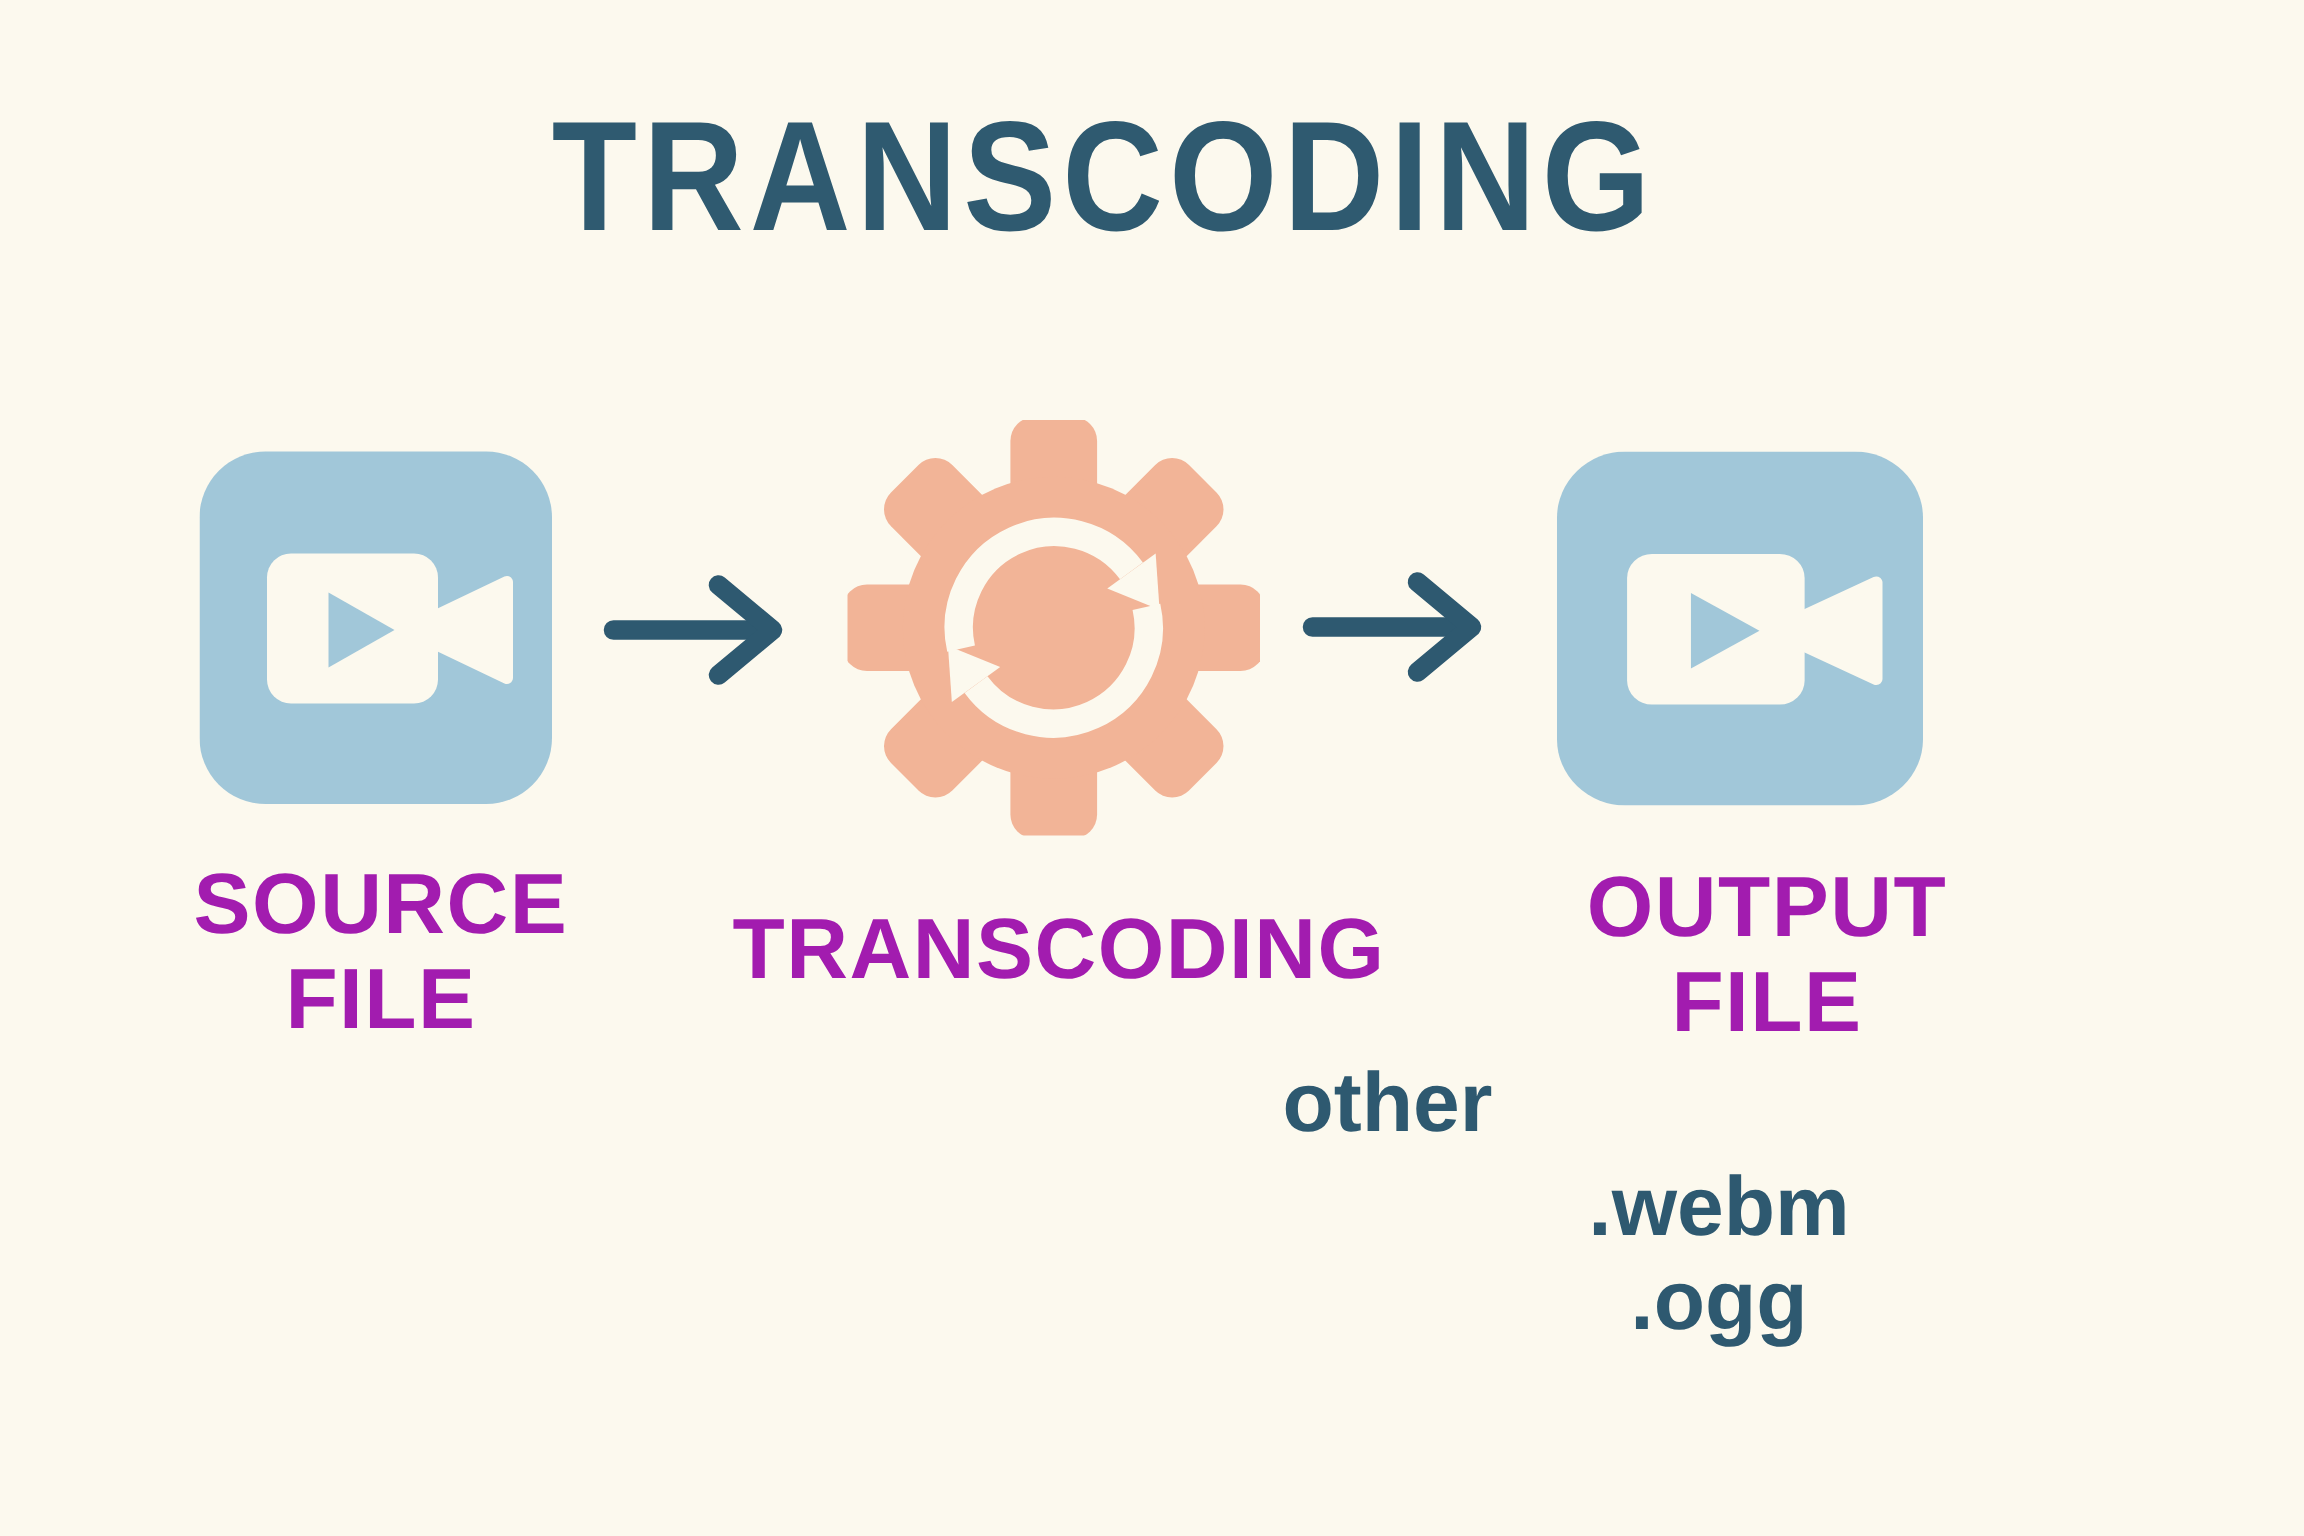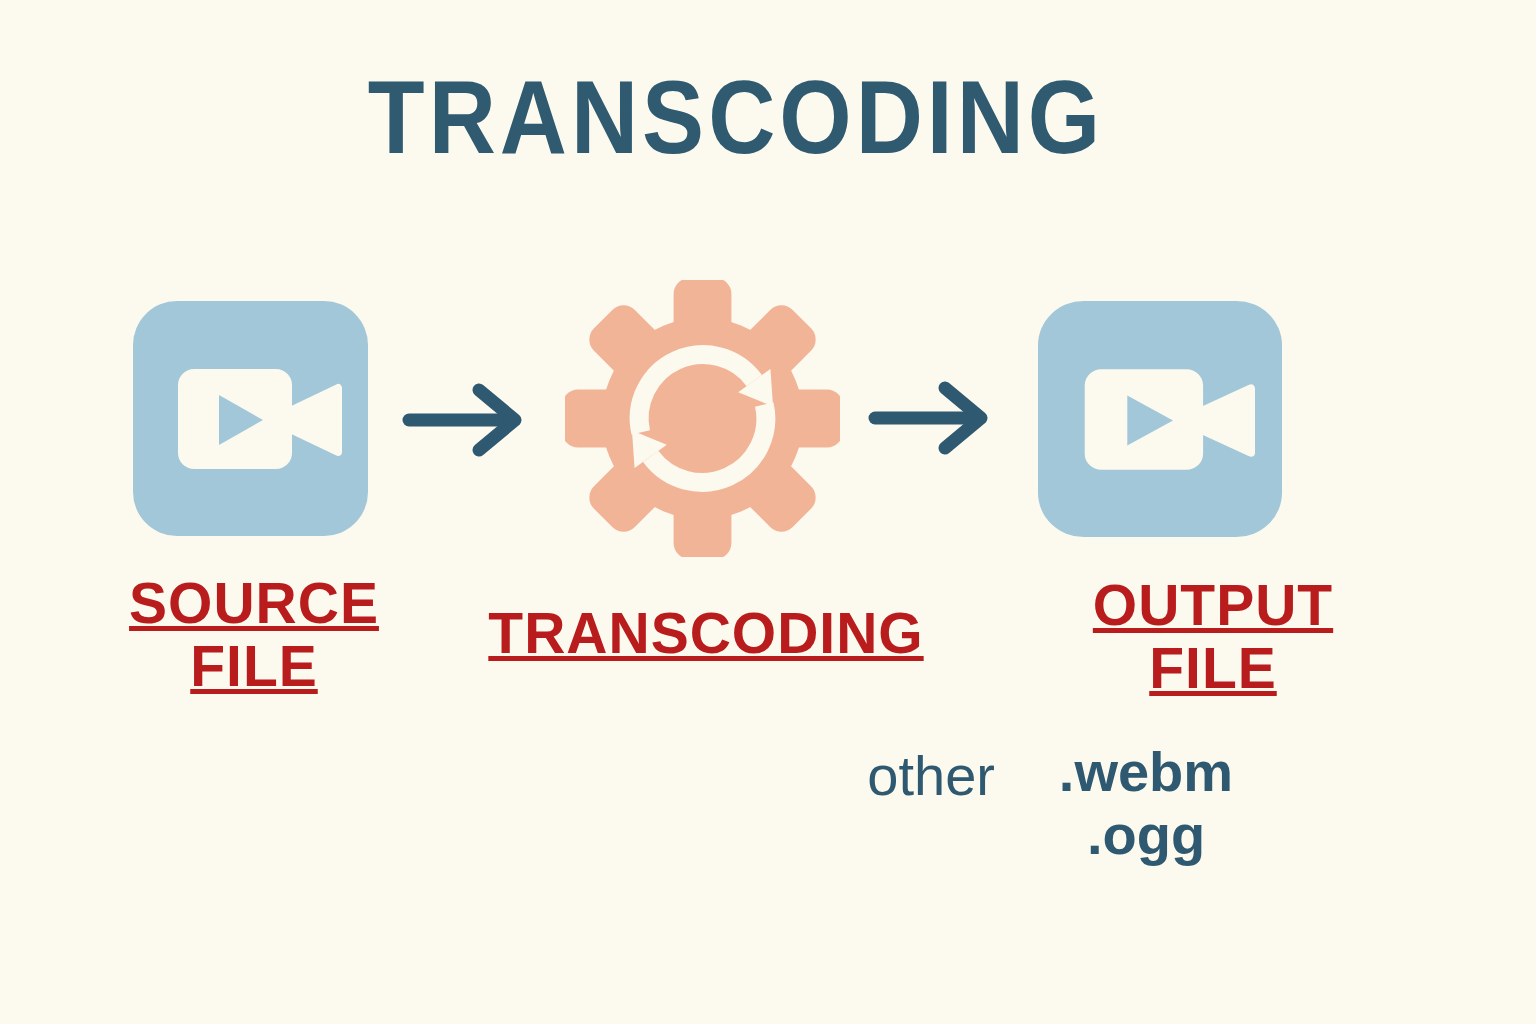--- a/index.html
+++ b/index.html
@@ -40,48 +40,47 @@
   .source-icon  { left: 133px; top: 300px; width: 235px; height: 237px; }
   .gear-icon    { left: 565px; top: 280px; width: 275px; height: 277px; }
   .output-icon  { left: 1038px; top: 301px; width: 244px; height: 236px; }
   .arrow        { position: absolute; }
   .arrow-1      { left: 400px; top: 381px; width: 128px; height: 78px; }
   .arrow-2      { left: 866px; top: 379px; width: 128px; height: 78px; }
   .step-label {
     position: absolute;
     text-align: center;
     font-weight: 700;
-    color: #b91c1c;
+    color: #a21caf;
     letter-spacing: 1px;
-    text-decoration: underline;
   }
   .source-label {
     left: 104px; top: 572px; width: 300px;
     font-size: 57px; line-height: 63px;
   }
   .process-label {
     left: 456px; top: 602px; width: 500px;
     font-size: 57px; line-height: 63px;
     white-space: nowrap;
   }
   .output-label {
-    left: 1063px; top: 574px; width: 300px;
+    left: 1028px; top: 574px; width: 300px;
     font-size: 57px; line-height: 63px;
   }
   .other-formats {
     position: absolute;
-    left: 595px; top: 744px; width: 400px;
+    left: 595px; top: 703px; width: 400px;
     text-align: right;
     font-size: 56px; line-height: 64px;
-    font-weight: 400;
+    font-weight: 700;
     color: #2e5970;
   }
   .formats-column {
     position: absolute;
-    left: 996px; top: 740px; width: 300px;
+    left: 996px; top: 772px; width: 300px;
     text-align: center;
     font-size: 56px; line-height: 63px;
     font-weight: 700;
     color: #2e5970;
   }
 </style>
 </head>
 <body>
 
 <div class="canvas">

